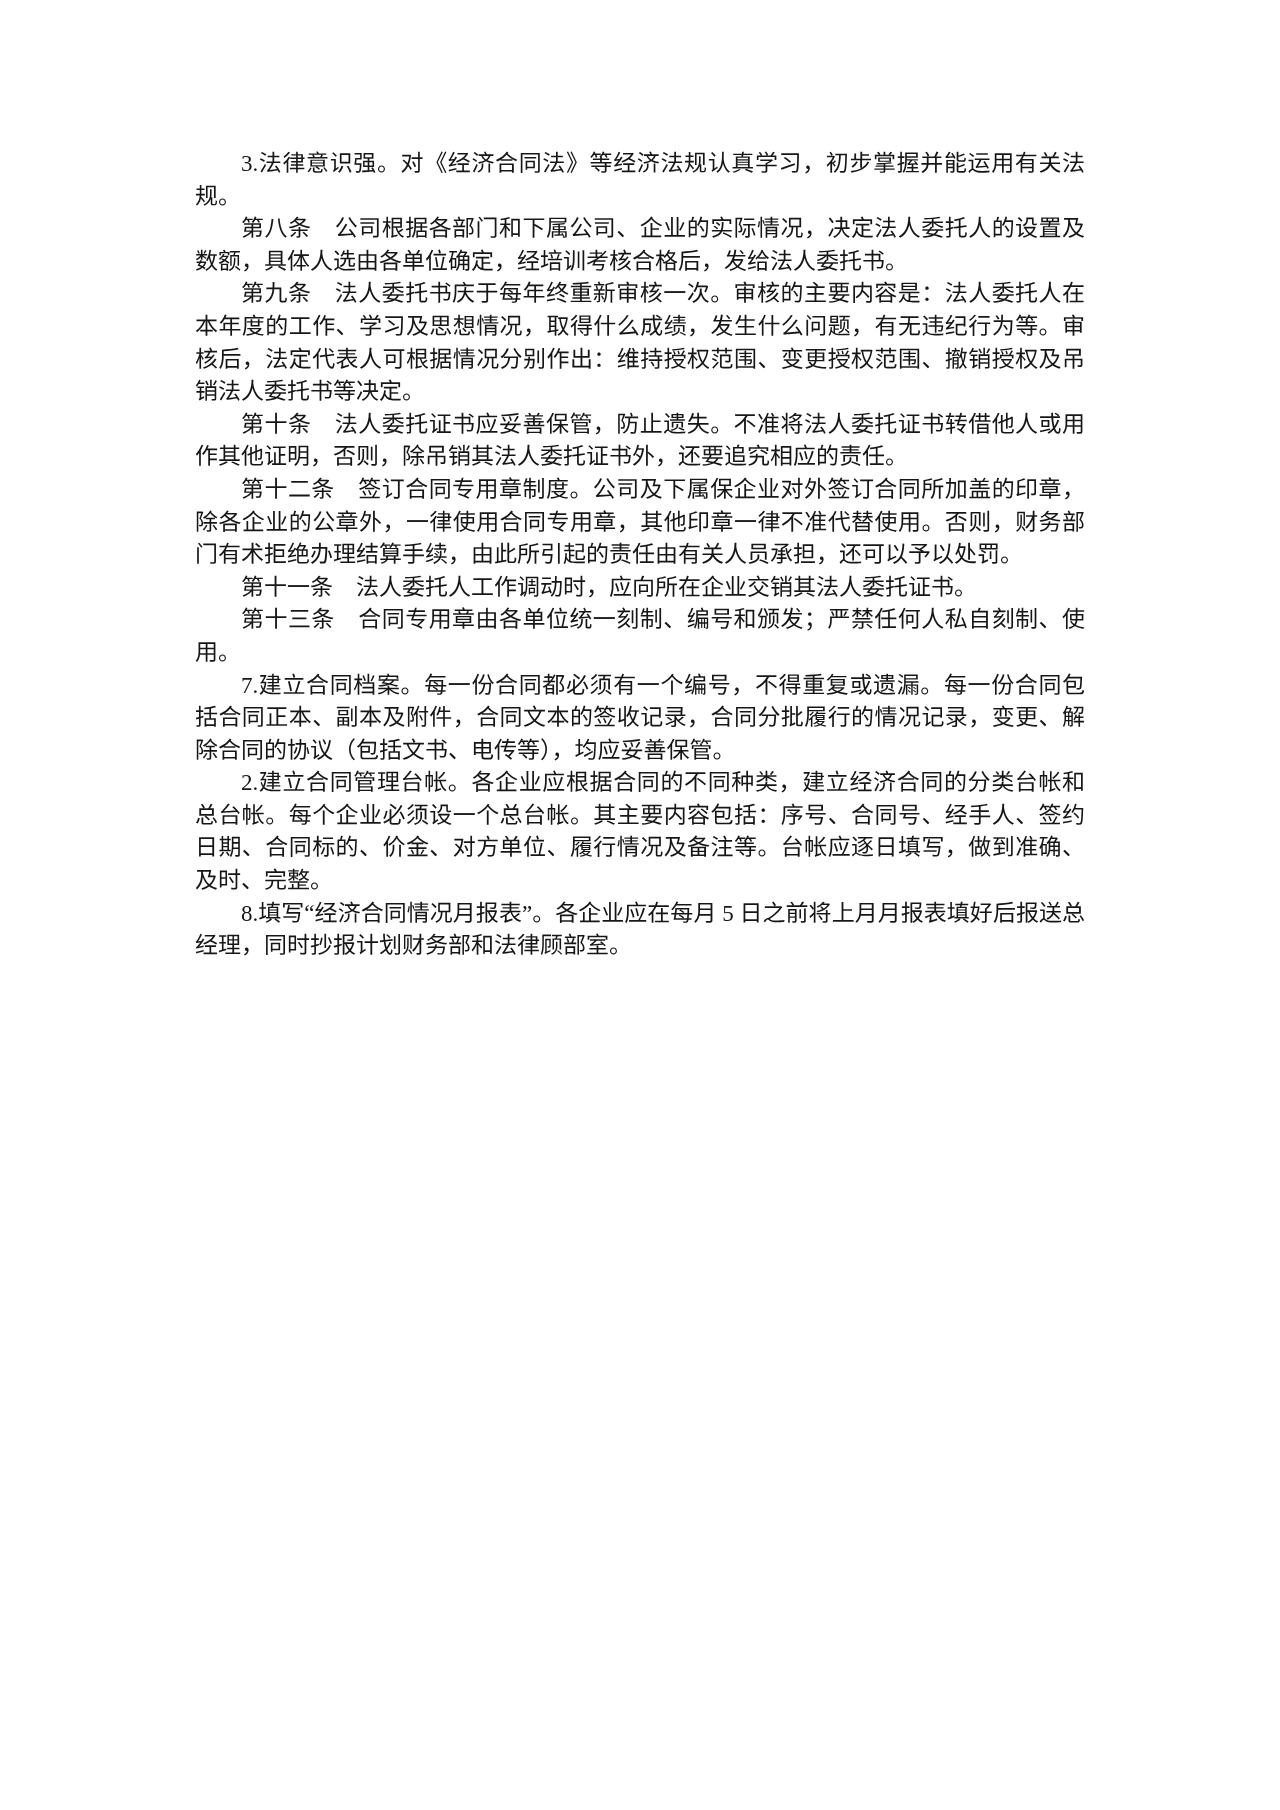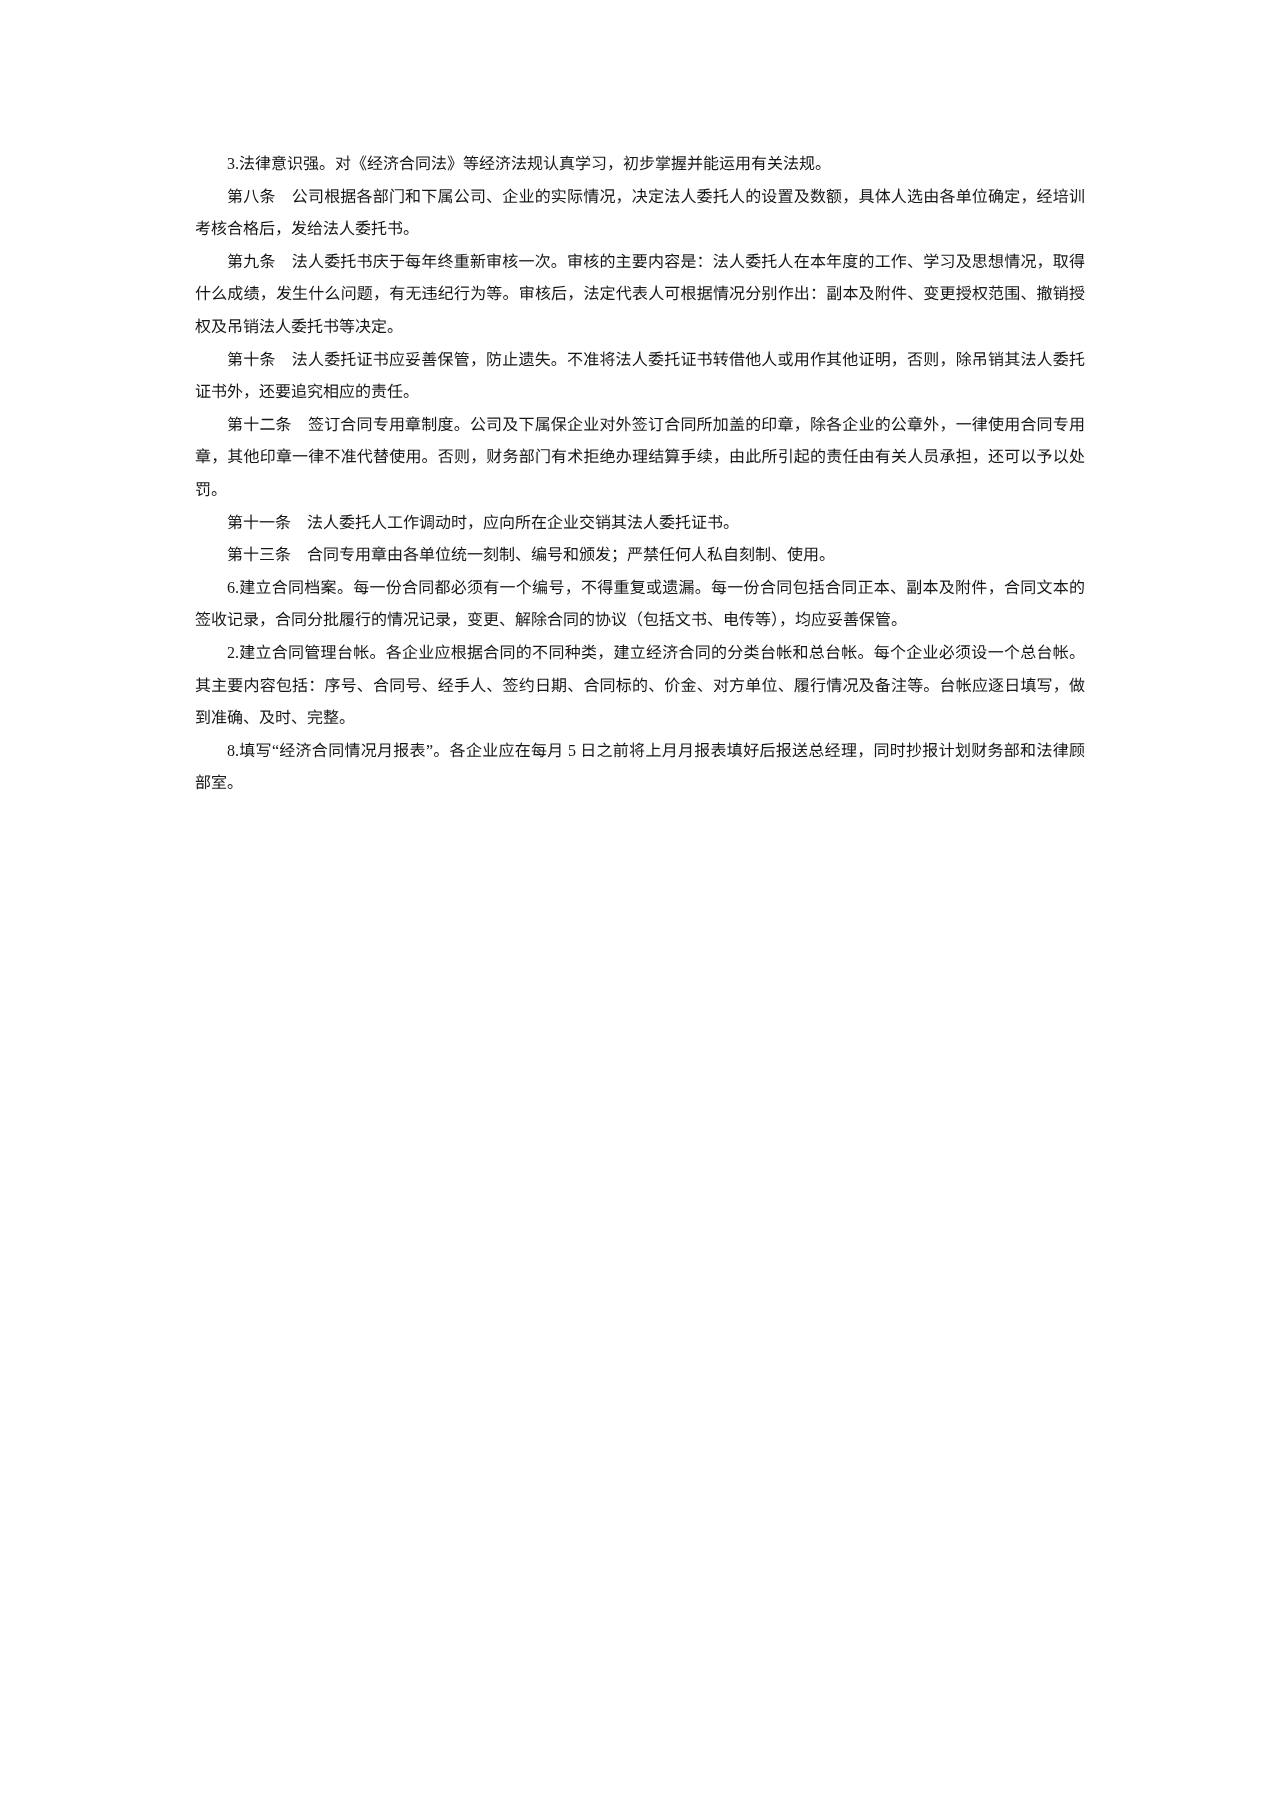--- a/index.html
+++ b/index.html
@@ -13,40 +13,40 @@
     height: 1810px;
     background: #ffffff;
     overflow: hidden;
   }
   .text-block {
     position: absolute;
     left: 195px;
     top: 148px;
     width: 890px;
     font-family: "Liberation Serif", "DejaVu Serif", serif;
-    font-size: 16px;
+    font-size: 23px;
     line-height: 32.6px;
     color: #161616;
     text-align: justify;
   }
   .text-block p {
     margin: 0;
     padding: 0;
     text-indent: 2em;
   }
 </style>
 </head>
 <body>
 
 <div class="page">
   <div class="text-block">
     <p>3.法律意识强。对《经济合同法》等经济法规认真学习，初步掌握并能运用有关法规。</p>
     <p>第八条　公司根据各部门和下属公司、企业的实际情况，决定法人委托人的设置及数额，具体人选由各单位确定，经培训考核合格后，发给法人委托书。</p>
-    <p>第九条　法人委托书庆于每年终重新审核一次。审核的主要内容是：法人委托人在本年度的工作、学习及思想情况，取得什么成绩，发生什么问题，有无违纪行为等。审核后，法定代表人可根据情况分别作出：副本及附件、变更授权范围、撤销授权及吊销法人委托书等决定。</p>
+    <p>第九条　法人委托书庆于每年终重新审核一次。审核的主要内容是：法人委托人在本年度的工作、学习及思想情况，取得什么成绩，发生什么问题，有无违纪行为等。审核后，法定代表人可根据情况分别作出：维持授权范围、变更授权范围、撤销授权及吊销法人委托书等决定。</p>
     <p>第十条　法人委托证书应妥善保管，防止遗失。不准将法人委托证书转借他人或用作其他证明，否则，除吊销其法人委托证书外，还要追究相应的责任。</p>
     <p>第十二条　签订合同专用章制度。公司及下属保企业对外签订合同所加盖的印章，除各企业的公章外，一律使用合同专用章，其他印章一律不准代替使用。否则，财务部门有术拒绝办理结算手续，由此所引起的责任由有关人员承担，还可以予以处罚。</p>
     <p>第十一条　法人委托人工作调动时，应向所在企业交销其法人委托证书。</p>
     <p>第十三条　合同专用章由各单位统一刻制、编号和颁发；严禁任何人私自刻制、使用。</p>
-    <p>6.建立合同档案。每一份合同都必须有一个编号，不得重复或遗漏。每一份合同包括合同正本、副本及附件，合同文本的签收记录，合同分批履行的情况记录，变更、解除合同的协议（包括文书、电传等），均应妥善保管。</p>
+    <p>7.建立合同档案。每一份合同都必须有一个编号，不得重复或遗漏。每一份合同包括合同正本、副本及附件，合同文本的签收记录，合同分批履行的情况记录，变更、解除合同的协议（包括文书、电传等），均应妥善保管。</p>
     <p>2.建立合同管理台帐。各企业应根据合同的不同种类，建立经济合同的分类台帐和总台帐。每个企业必须设一个总台帐。其主要内容包括：序号、合同号、经手人、签约日期、合同标的、价金、对方单位、履行情况及备注等。台帐应逐日填写，做到准确、及时、完整。</p>
     <p>8.填写“经济合同情况月报表”。各企业应在每月 5 日之前将上月月报表填好后报送总经理，同时抄报计划财务部和法律顾部室。</p>
   </div>
 </div>
 
 </body></html>

